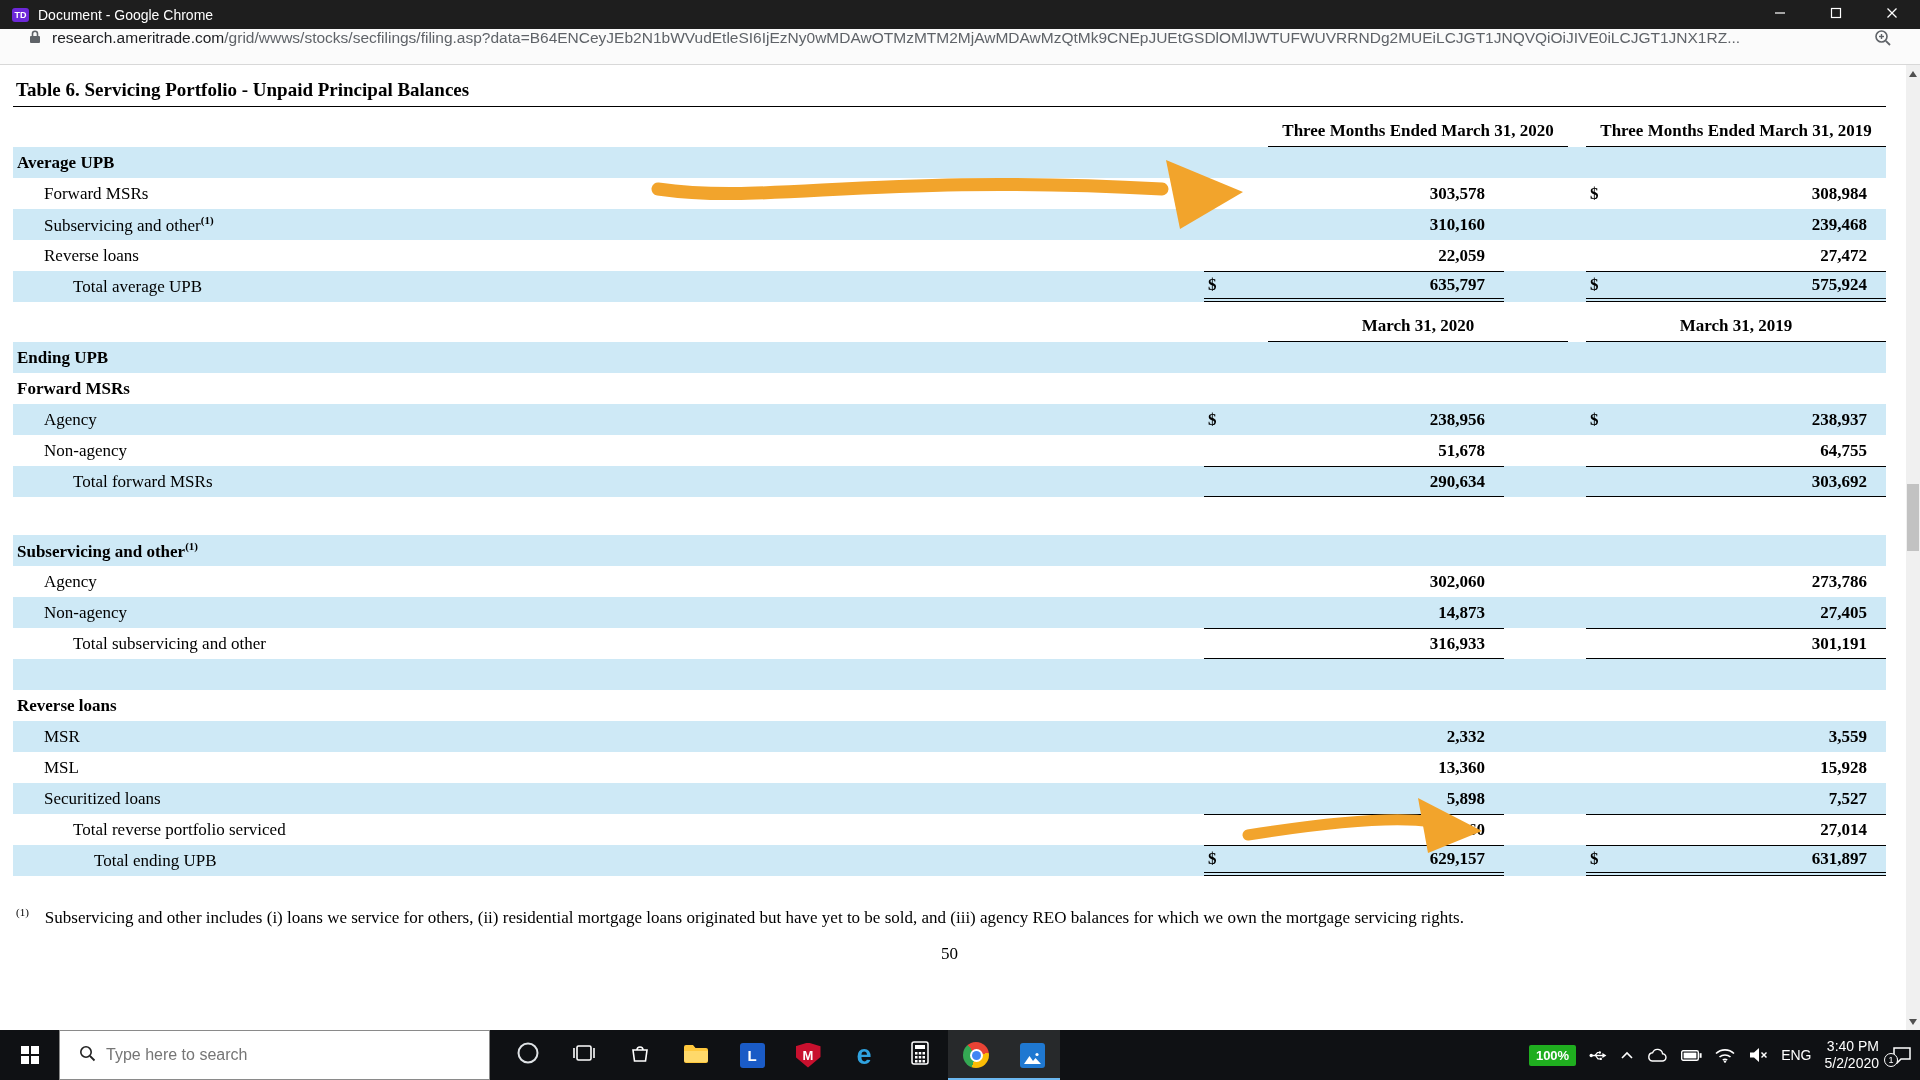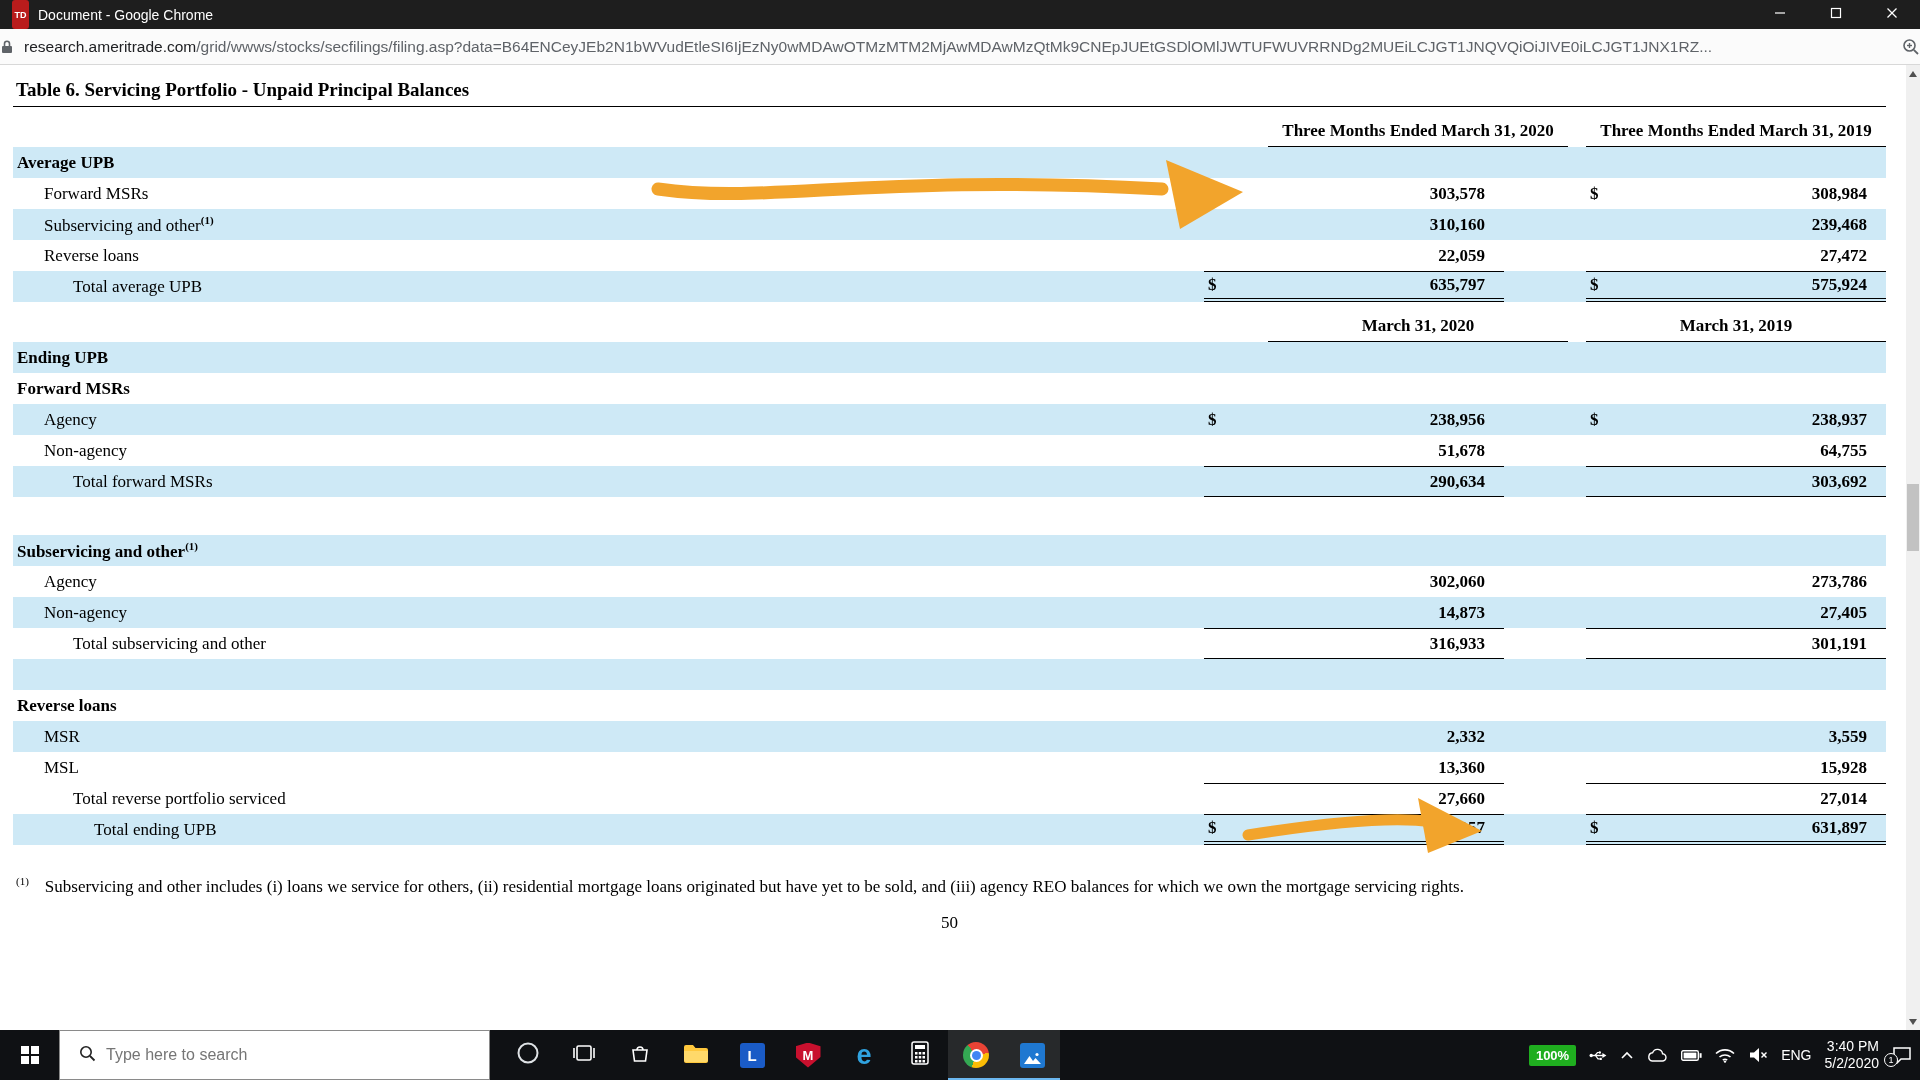--- a/index.html
+++ b/index.html
@@ -2,29 +2,29 @@
 <html><head>
 <meta charset="utf-8">
 <style>
   * { box-sizing: border-box; margin: 0; padding: 0; }
   html, body { width: 1920px; height: 1080px; overflow: hidden; background: #fff; }
   body { font-family: "Liberation Serif", serif; position: relative; }
 
   
   .titlebar { position: absolute; top: 0; left: 0; right: 0; height: 29px; background: #1e1e1e;
     display: flex; align-items: center; color: #fff; font-family: "Liberation Sans", sans-serif; font-size: 14px; }
-  .favicon { width: 17px; height: 29px; background: #b91c1c; border-radius: 3px; color: #fff; font-weight: bold;
+  .favicon { width: 17px; height: 14px; background: #6d28d9; border-radius: 3px; color: #fff; font-weight: bold;
     font-size: 9px; display: flex; align-items: center; justify-content: center; margin: 0 9px 0 12px; flex: none; }
   .win-title { flex: 1; white-space: nowrap; overflow: hidden; }
   .wbtn { width: 56px; height: 29px; display: flex; align-items: center; justify-content: center;
     background: transparent; border: none; }
 
   
   .addressbar { position: absolute; top: 29px; left: 0; right: 0; height: 36px; background: #fbfbfb;
-    border-bottom: 1px solid #d8d8d8; display: flex; align-items: center; padding: 0 0;
+    border-bottom: 1px solid #d8d8d8; display: flex; align-items: flex-start; padding: 0 28px;
     font-family: "Liberation Sans", sans-serif; font-size: 15.5px; }
   .url { flex: 1; white-space: nowrap; overflow: hidden; margin-left: 10px; color: #5f6368; }
   .url .domain { color: #202124; }
   .abar-icon { display: flex; align-items: center; flex: none; }
 
   
   .content { position: absolute; top: 65px; left: 0; right: 14px; bottom: 50px; background: #fff;
     padding: 6px 20px 0 13px; overflow: hidden; }
   .doc-title { font-size: 19px; font-weight: bold; padding: 8px 3px 5px 3px; border-bottom: 1px solid #000; }
 
@@ -338,20 +338,32 @@
       <div class="money">
           <span class="cur"></span>
           <span class="val">13,360</span>
         </div>
       <div class="mgap"></div>
       <div class="money">
           <span class="cur"></span>
           <span class="val">15,928</span>
         </div>
     </div>
+    <div class="trow blue">
+      <div class="lbl i1"><span>Securitized loans</span></div>
+      <div class="money">
+          <span class="cur"></span>
+          <span class="val">5,898</span>
+        </div>
+      <div class="mgap"></div>
+      <div class="money">
+          <span class="cur"></span>
+          <span class="val">7,527</span>
+        </div>
+    </div>
     <div class="trow">
       <div class="lbl i2"><span>Total reverse portfolio serviced</span></div>
       <div class="money bt">
           <span class="cur"></span>
           <span class="val">27,660</span>
         </div>
       <div class="mgap"></div>
       <div class="money bt">
           <span class="cur"></span>
           <span class="val">27,014</span>

